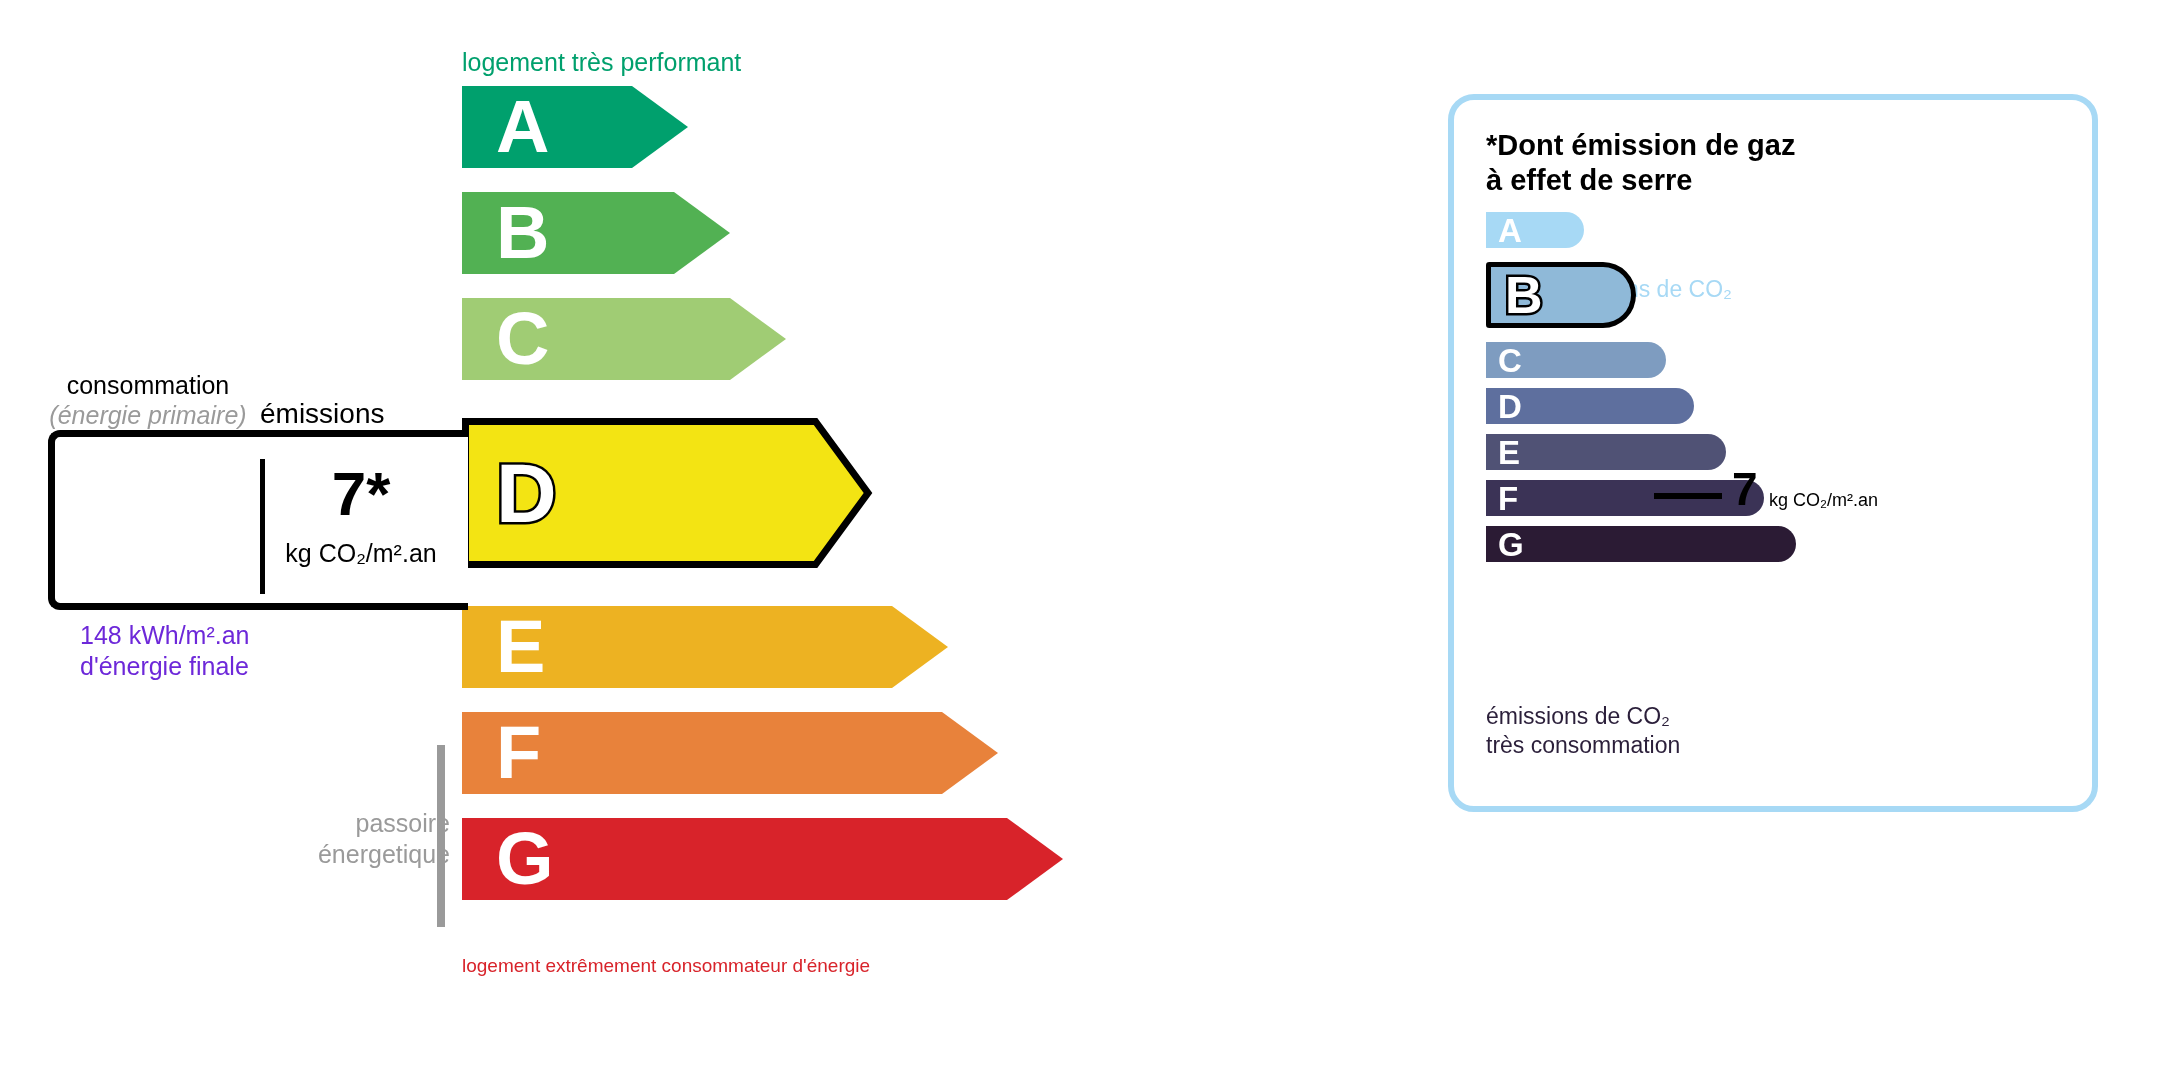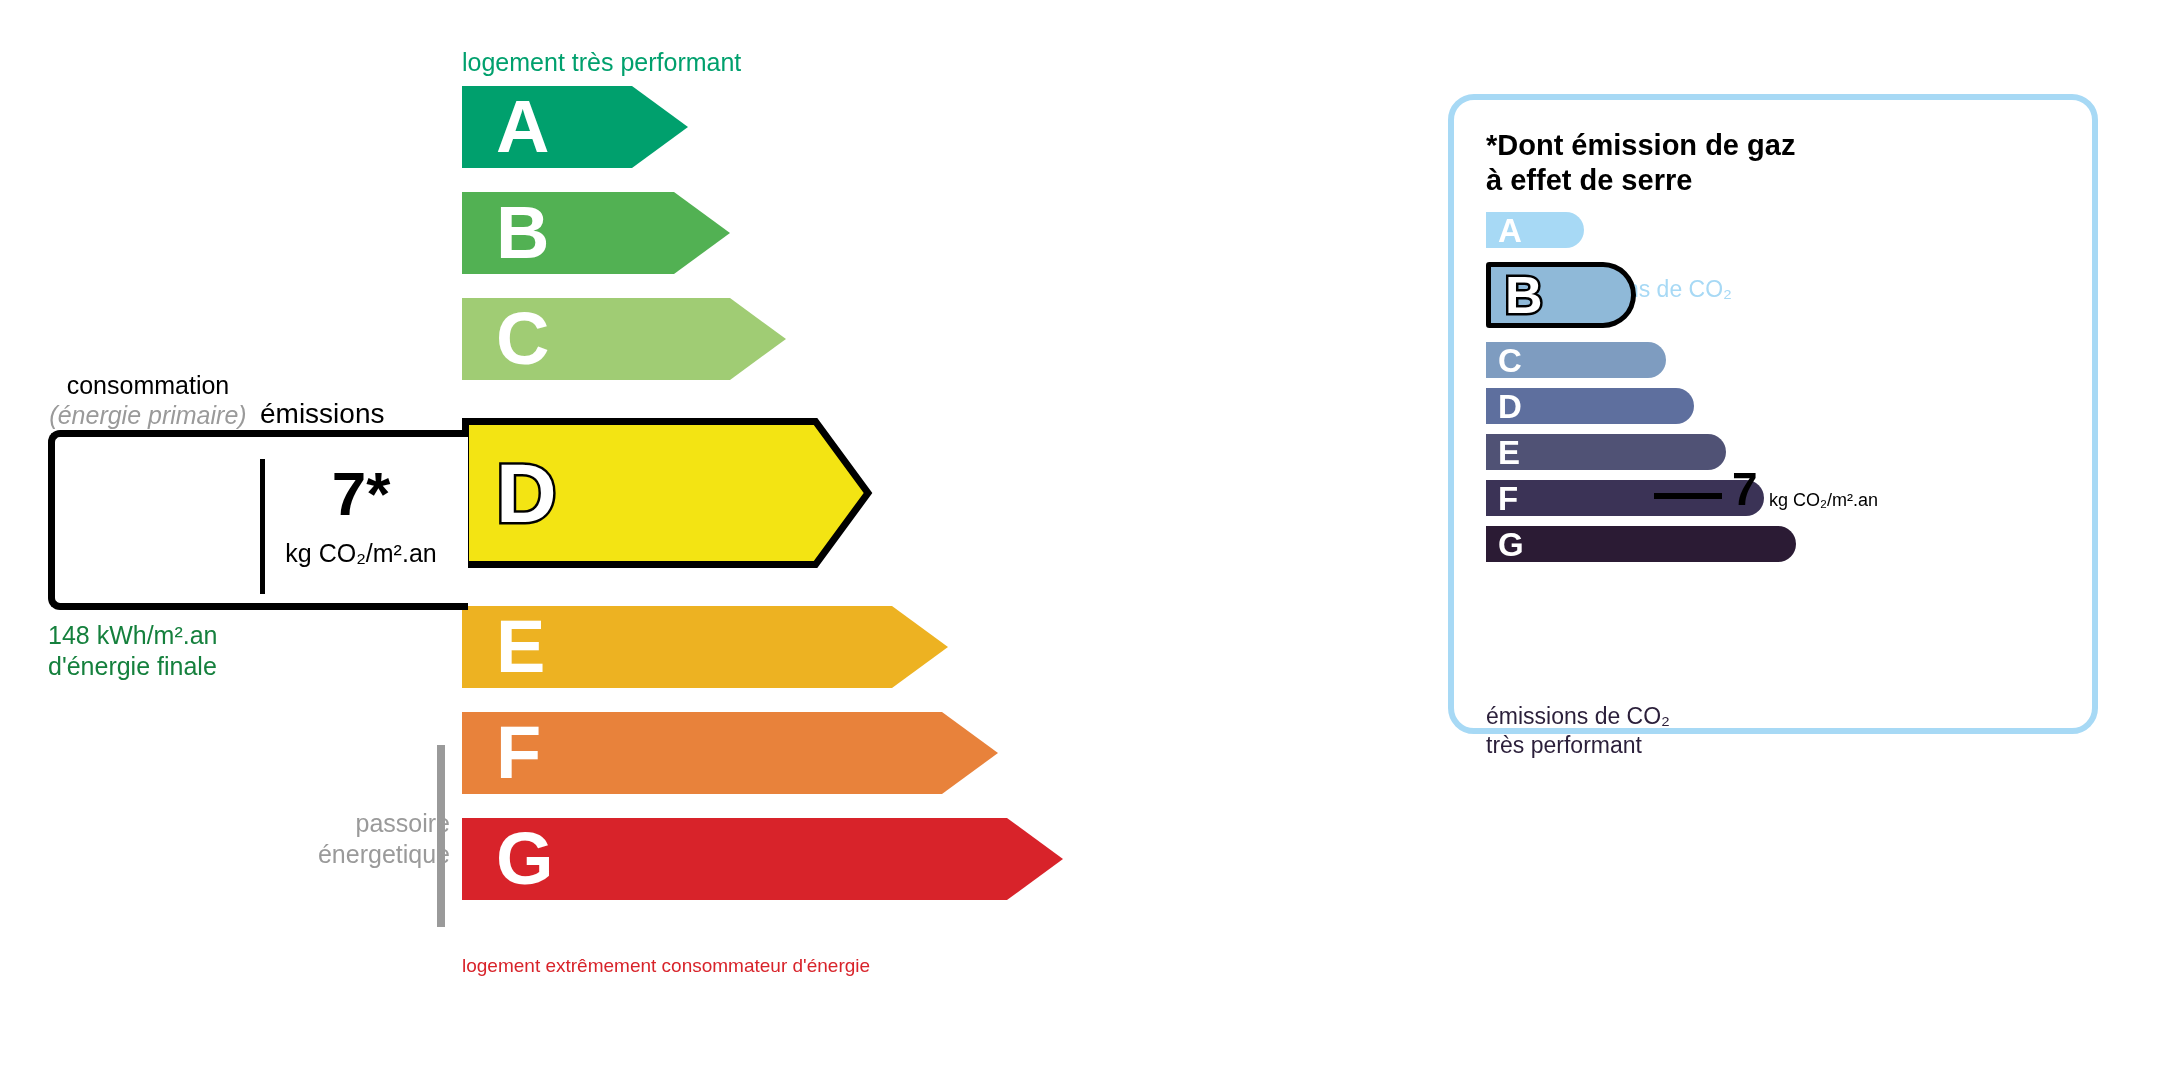--- a/index.html
+++ b/index.html
@@ -121,24 +121,24 @@
   .label-consumption .sub { color: #9a9a9a; display: block; font-style: italic; }
   .label-emissions {
     position: absolute;
     left: 260px;
     top: 398px;
     font-size: 28px;
     color: #000000;
   }
   .label-final {
     position: absolute;
-    left: 48px;
+    left: 80px;
     top: 620px;
     font-size: 25px;
-    color: #15803d;
+    color: #6d28d9;
     line-height: 1.25;
   }
   .label-passoire {
     position: absolute;
     left: 280px;
     top: 808px;
     width: 170px;
     text-align: right;
     font-size: 25px;
     color: #9a9a9a;
@@ -152,21 +152,21 @@
     height: 182px;
     background: #9a9a9a;
   }
 
   
   #co2-panel {
     position: absolute;
     left: 1448px;
     top: 94px;
     width: 650px;
-    height: 640px;
+    height: 718px;
     border: 6px solid #A7D9F5;
     border-radius: 26px;
     background: #ffffff;
     box-sizing: border-box;
   }
   #co2-title {
     position: absolute;
     left: 32px;
     top: 28px;
     font-size: 29px;
@@ -373,15 +373,15 @@
         </div>
       </div>
     </div>
 
   <div id="co2-connector"></div>
   <div id="co2-value">7</div>
   <div id="co2-value-unit">kg CO₂/m².an</div>
 
   <div id="co2-bottom-caption">
     <div>émissions de CO₂</div>
-    <div>très performant</div>
+    <div>très consommation</div>
   </div>
 </div>
 
 </body></html>

